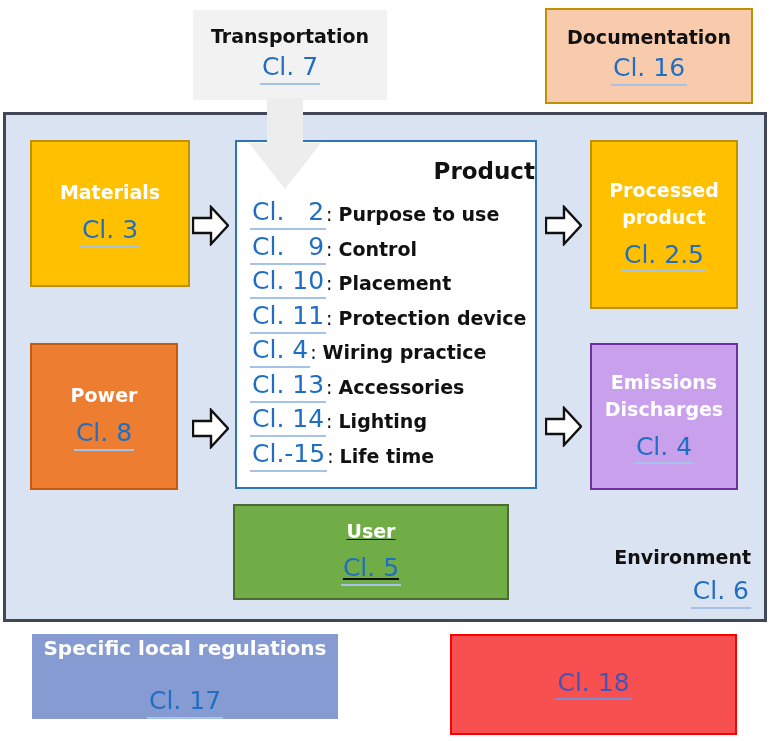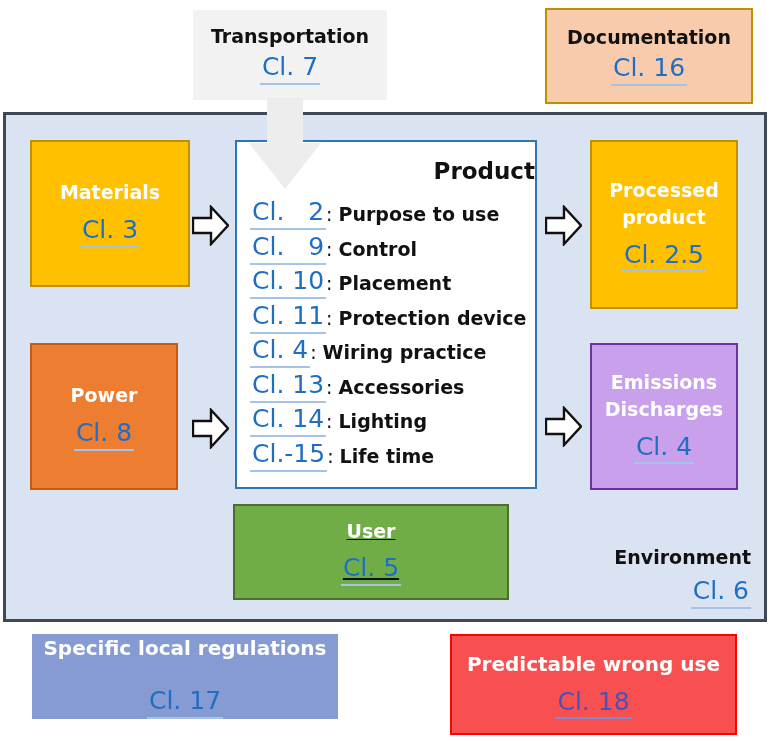--- a/index.html
+++ b/index.html
@@ -162,17 +162,16 @@
     </svg>
 
   </div>
 
   <div class="abs flexbox regulations-box">
     <div class="white-label bottom-label">Specific local regulations</div>
     <span class="link">Cl. 17</span>
   </div>
 
   <div class="abs flexbox wrong-use-box">
-    <div class="white-label bottom-label">Predictable wrong use</div>
     <span class="link indigo">Cl. 18</span>
   </div>
 
 </div>
 
 </body></html>

